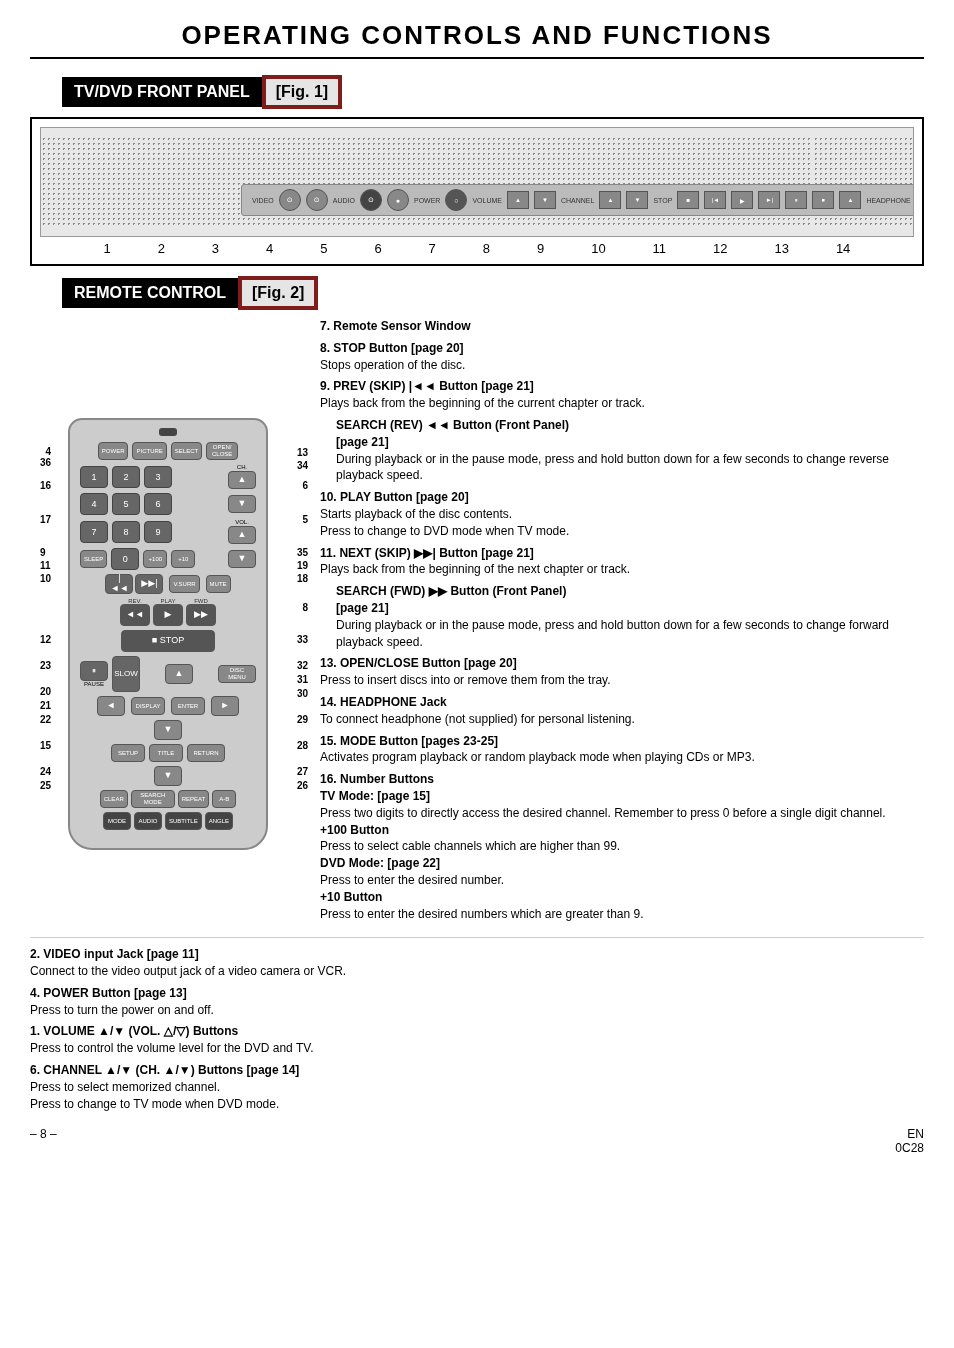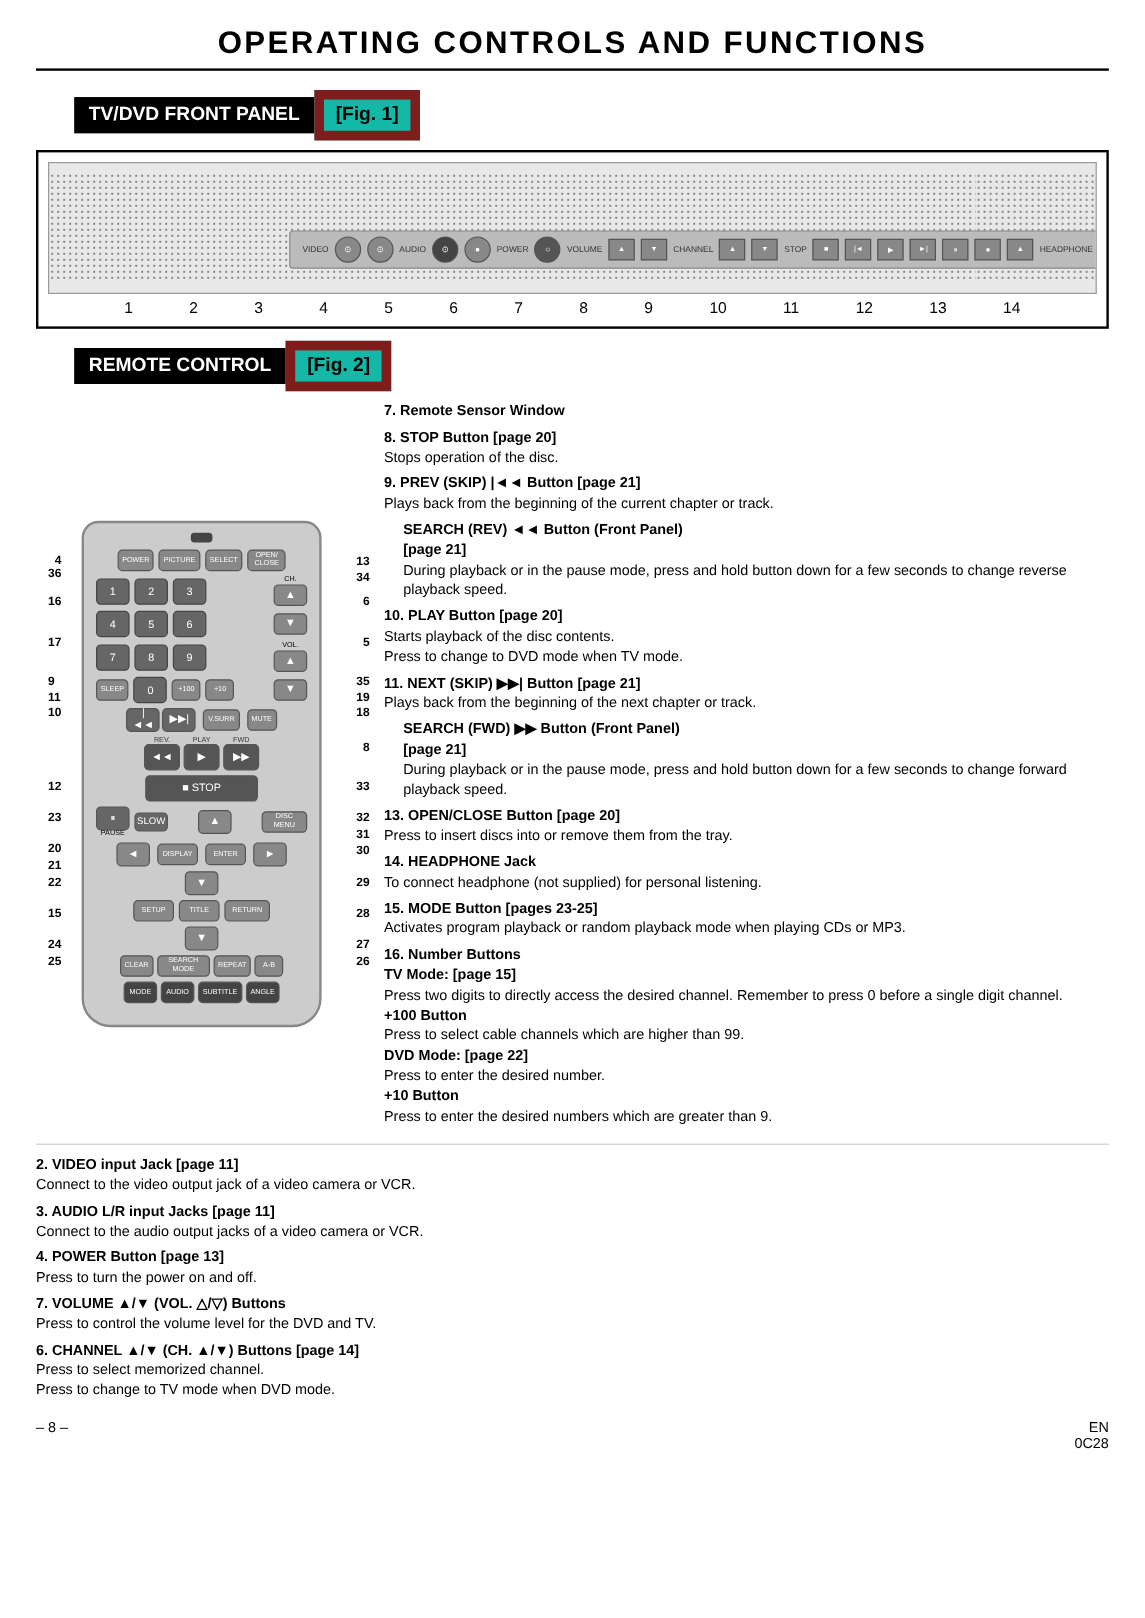--- a/index.html
+++ b/index.html
@@ -32,25 +32,25 @@
     }
     .section-label {
       background: #000;
       color: #fff;
       font-size: 16px;
       font-weight: bold;
       padding: 4px 10px;
       border: 2px solid #000;
     }
     .section-fig {
-      border: 8px solid #7f1d1d;
+      border: 4px solid #7f1d1d;
       font-size: 16px;
       font-weight: bold;
       padding: 4px 10px;
-      background: #14b8a6;
+      background: #e5e5e5;
     }
     
     .dot-area {
       display: inline-block;
       height: 80px;
       background-image: radial-gradient(circle, #888 1px, transparent 1px);
       background-size: 5px 5px;
     }
     .dot-area-left { width: 160px; }
     .dot-area-mid { width: 400px; }
@@ -311,21 +311,21 @@
           </div>
         </div>
 
         <div class="remote-row" style="margin-top:3px; gap:4px; justify-content:space-between;">
           <div style="display:flex; gap:4px; align-items:center;">
             <div style="display:flex; flex-direction:column; align-items:center;">
               <div class="r-btn" style="width:28px; height:20px; font-size:8px; background:#666;">⏸</div>
               <span style="font-size:6px;">PAUSE</span>
             </div>
             <div style="display:flex; flex-direction:column; align-items:center;">
-              <div class="r-btn" style="width:28px; height:16px; font-size:8px; background:#666;">SLOW</div>
+              <div class="r-btn" style="width:28px; height:36px; font-size:8px; background:#666;">SLOW</div>
             </div>
           </div>
           <div style="display:flex; flex-direction:column; align-items:center;">
             <div class="r-btn" style="width:28px; height:20px; font-size:9px;">▲</div>
           </div>
           <div style="display:flex; flex-direction:column; align-items:center;">
             <div class="r-btn r-btn-sm" style="font-size:6px; min-width:38px;">DISC<br>MENU</div>
           </div>
         </div>
 
@@ -444,32 +444,28 @@
 
 <div style="display:flex; gap:30px; margin-top:10px; border-top:1px solid #ccc; padding-top:8px;">
   <div style="flex:1; font-size:12px; line-height:1.4;">
 
 
     <div style="margin-bottom:5px;">
       <strong>2. VIDEO input Jack [page 11]</strong><br>
       <span>Connect to the video output jack of a video camera or VCR.</span>
     </div>
 
-    <div style="margin-bottom:5px;">
-      <strong>3. AUDIO L/R input Jacks [page 11]</strong><br>
-      <span>Connect to the audio output jacks of a video camera or VCR.</span>
-    </div>
 
     <div style="margin-bottom:5px;">
       <strong>4. POWER Button [page 13]</strong><br>
       <span>Press to turn the power on and off.</span>
     </div>
 
     <div style="margin-bottom:5px;">
-      <strong>7. VOLUME ▲/▼ (VOL. △/▽) Buttons</strong><br>
+      <strong>1. VOLUME ▲/▼ (VOL. △/▽) Buttons</strong><br>
       <span>Press to control the volume level for the DVD and TV.</span>
     </div>
 
     <div style="margin-bottom:5px;">
       <strong>6. CHANNEL ▲/▼ (CH. ▲/▼) Buttons [page 14]</strong><br>
       <span>Press to select memorized channel.<br>Press to change to TV mode when DVD mode.</span>
     </div>
 
   </div>
 </div>

